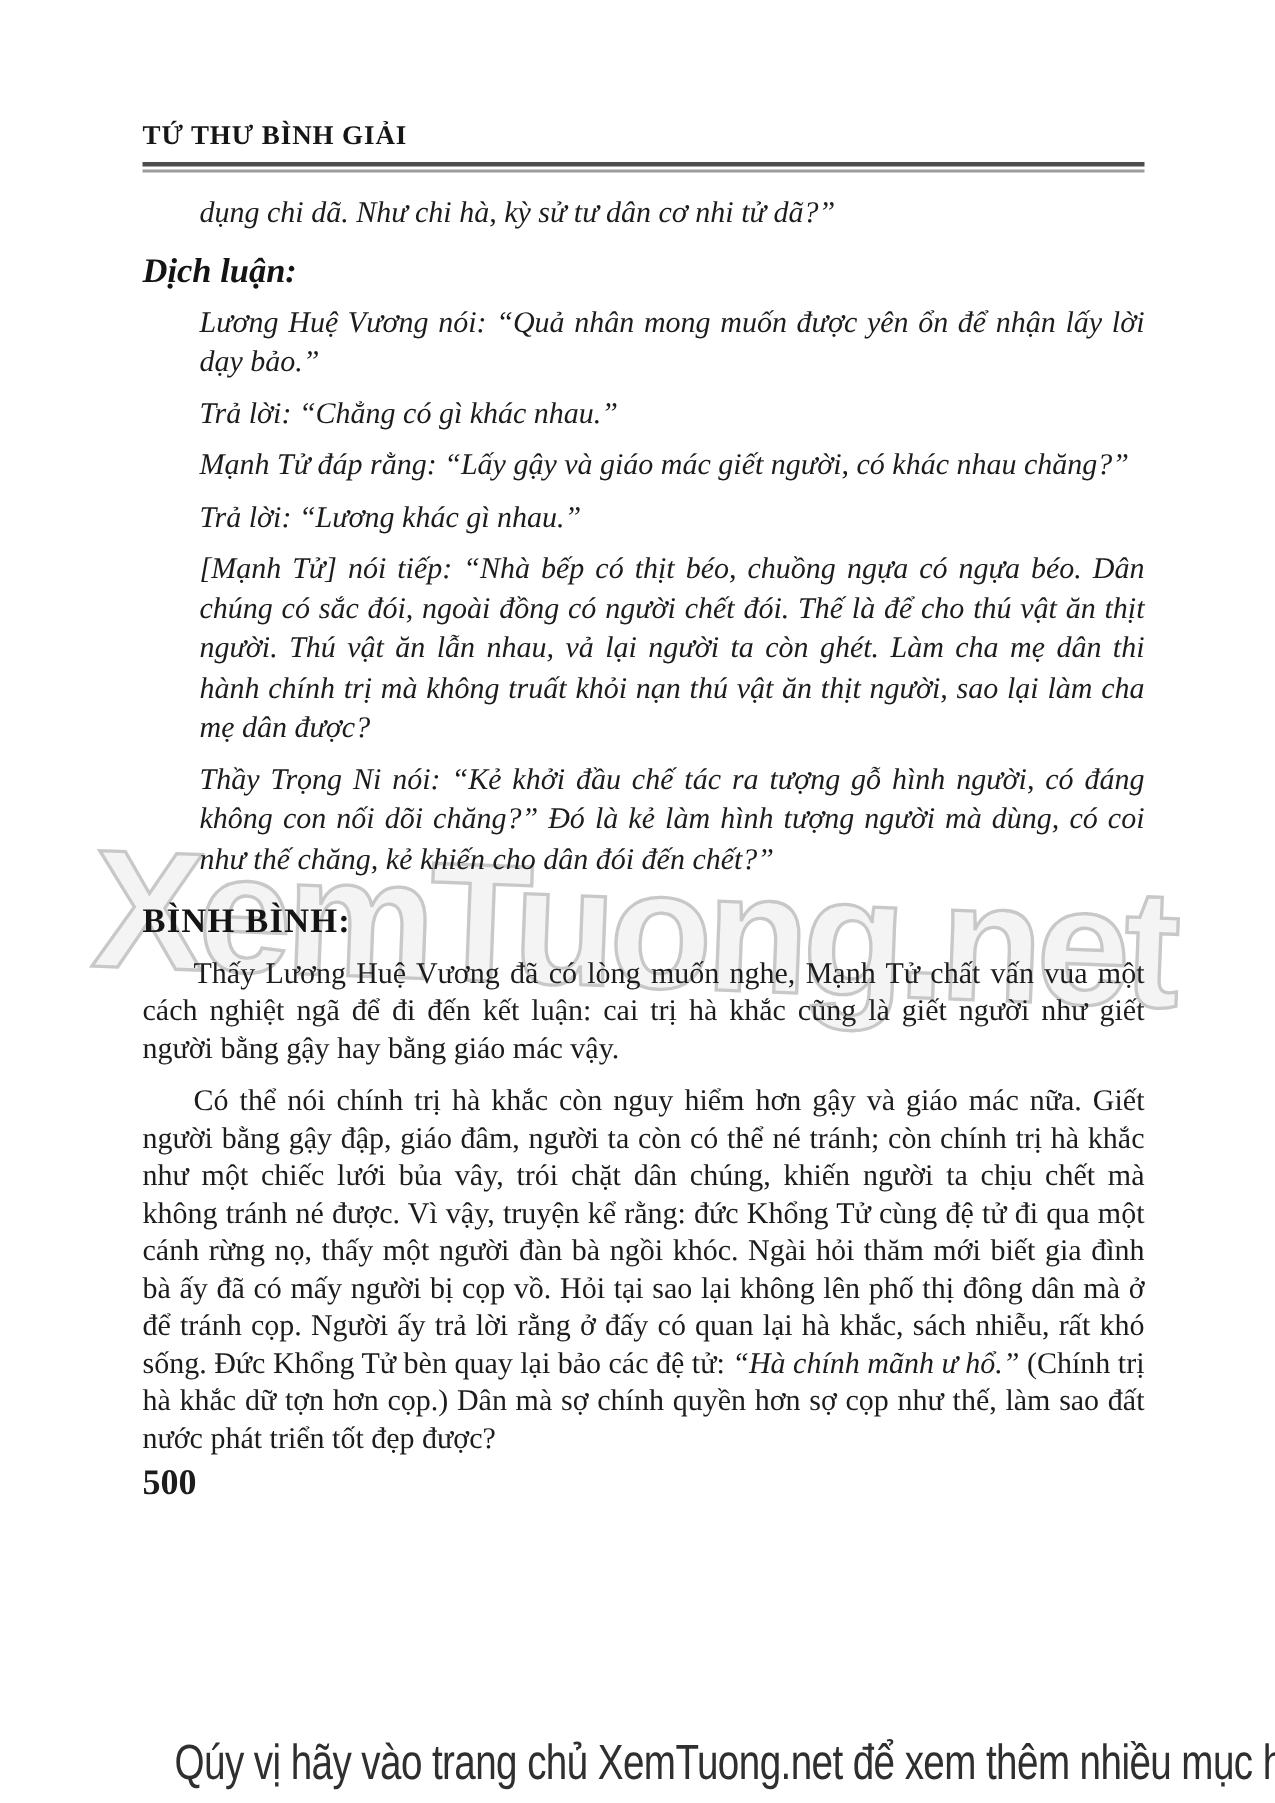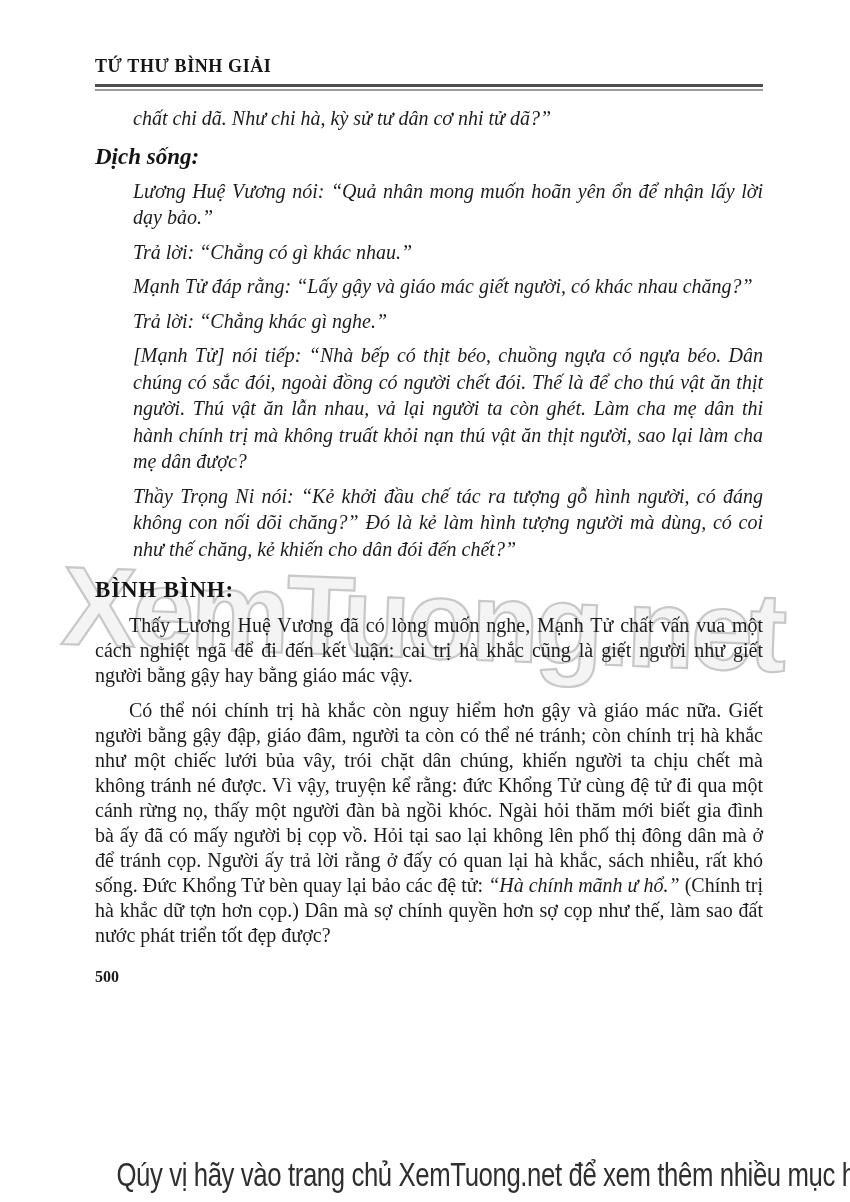--- a/index.html
+++ b/index.html
@@ -11,21 +11,21 @@
     font-family: "Liberation Serif", serif;
     color: #1c1c1c;
     overflow: hidden;
   }
   .content {
     position: relative;
     z-index: 2;
     padding: 0 87px 0 95px; 
   }
   
-  .running-head { padding-top: 56px; }
+  .running-head { padding-top: 80px; }
   .head-title {
     font-size: 18px;
     font-weight: bold;
     letter-spacing: 0.6px;
     color: #161616;
   }
   .head-rule {
     margin-top: 7px;
     height: 2px;
     border-top: 3px solid #4e4e4e;
@@ -58,22 +58,22 @@
   
   .body-para {
     margin: 10px 0 0 0;
     font-size: 20px;
     line-height: 25px;
     text-align: justify;
     text-indent: 34px;
   }
   .body-para .inline-italic { font-style: italic; }
   .page-number {
-    margin-top: 20px;
-    font-size: 16px;
+    margin-top: 4px;
+    font-size: 24px;
     font-weight: bold;
   }
   
   .watermark {
     position: absolute;
     left: 64px;
     top: 550px;
     z-index: 1;
     font-family: "Liberation Sans", sans-serif;
     font-weight: bold;
@@ -118,28 +118,28 @@
 
   <div class="watermark">XemTuong.net</div>
 
   <div class="content">
 
     <header class="running-head">
       <div class="head-title">TỨ THƯ BÌNH GIẢI</div>
       <div class="head-rule"></div>
     </header>
 
-    <p class="hanviet">chất chi dã. Như chi hà, kỳ sử tư dân cơ nhi tử dã?”</p>
+    <p class="hanviet">dụng chi dã. Như chi hà, kỳ sử tư dân cơ nhi tử dã?”</p>
 
-    <h2 class="sec-heading italic">Dịch sống:</h2>
+    <h2 class="sec-heading italic">Dịch luận:</h2>
 
-    <p class="dialog">Lương Huệ Vương nói: “Quả nhân mong muốn hoãn yên ổn để nhận lấy lời dạy bảo.”</p>
+    <p class="dialog">Lương Huệ Vương nói: “Quả nhân mong muốn được yên ổn để nhận lấy lời dạy bảo.”</p>
     <p class="dialog">Trả lời: “Chẳng có gì khác nhau.”</p>
     <p class="dialog">Mạnh Tử đáp rằng: “Lấy gậy và giáo mác giết người, có khác nhau chăng?”</p>
-    <p class="dialog">Trả lời: “Chẳng khác gì nghe.”</p>
+    <p class="dialog">Trả lời: “Lương khác gì nhau.”</p>
     <p class="dialog">[Mạnh Tử] nói tiếp: “Nhà bếp có thịt béo, chuồng ngựa có ngựa béo. Dân chúng có sắc đói, ngoài đồng có người chết đói. Thế là để cho thú vật ăn thịt người. Thú vật ăn lẫn nhau, vả lại người ta còn ghét. Làm cha mẹ dân thi hành chính trị mà không truất khỏi nạn thú vật ăn thịt người, sao lại làm cha mẹ dân được?</p>
     <p class="dialog">Thầy Trọng Ni nói: “Kẻ khởi đầu chế tác ra tượng gỗ hình người, có đáng không con nối dõi chăng?” Đó là kẻ làm hình tượng người mà dùng, có coi như thế chăng, kẻ khiến cho dân đói đến chết?”</p>
 
     <h2 class="sec-heading caps">BÌNH BÌNH:</h2>
 
     <p class="body-para">Thấy Lương Huệ Vương đã có lòng muốn nghe, Mạnh Tử chất vấn vua một cách nghiệt ngã để đi đến kết luận: cai trị hà khắc cũng là giết người như giết người bằng gậy hay bằng giáo mác vậy.</p>
 
     <p class="body-para"><span>Có thể nói chính trị hà khắc còn nguy hiểm hơn gậy và giáo mác nữa. Giết người bằng gậy đập, giáo đâm, người ta còn có thể né tránh; còn chính trị hà khắc như một chiếc lưới bủa vây, trói chặt dân chúng, khiến người ta chịu chết mà không tránh né được. Vì vậy, truyện kể rằng: đức Khổng Tử cùng đệ tử đi qua một cánh rừng nọ, thấy một người đàn bà ngồi khóc. Ngài hỏi thăm mới biết gia đình bà ấy đã có mấy người bị cọp vồ. Hỏi tại sao lại không lên phố thị đông dân mà ở để tránh cọp. Người ấy trả lời rằng ở đấy có quan lại hà khắc, sách nhiễu, rất khó sống. Đức Khổng Tử bèn quay lại bảo các đệ tử: </span><span class="inline-italic">“Hà chính mãnh ư hổ.”</span><span> (Chính trị hà khắc dữ tợn hơn cọp.) Dân mà sợ chính quyền hơn sợ cọp như thế, làm sao đất nước phát triển tốt đẹp được?</span></p>
 
 

